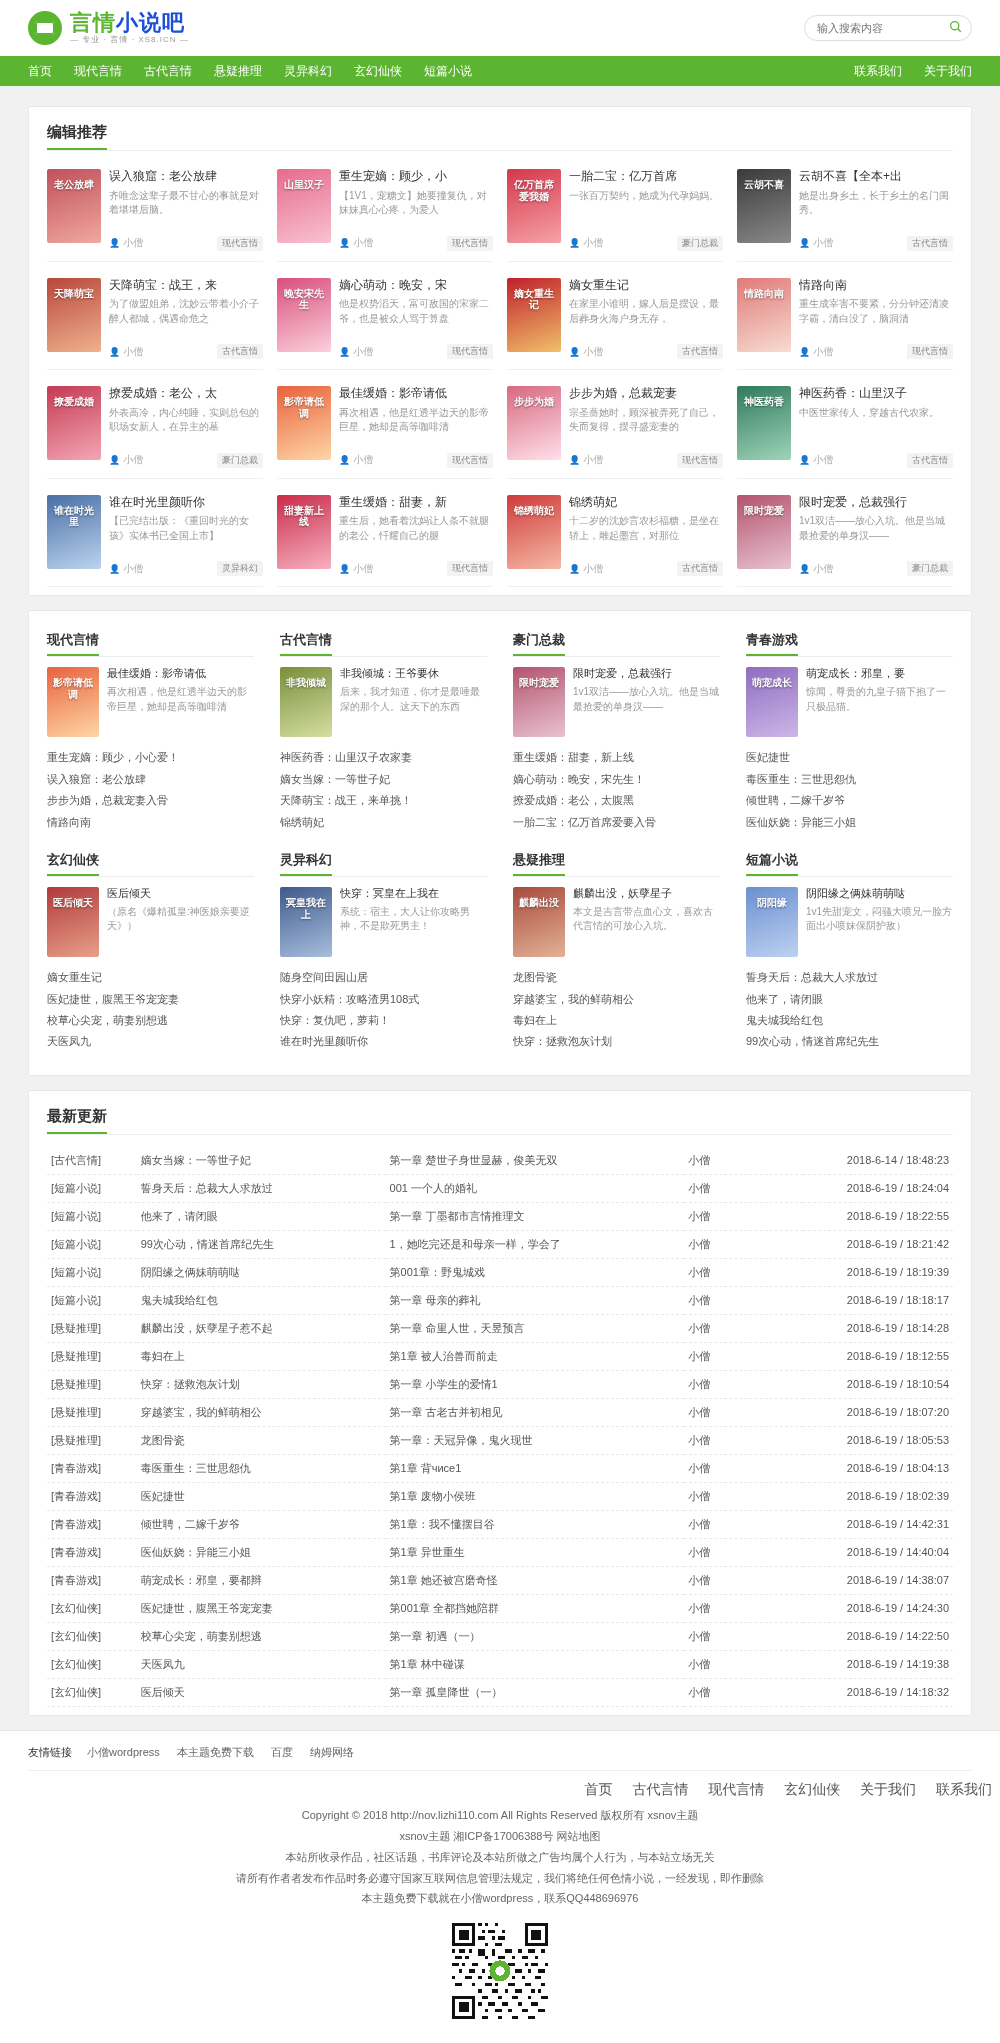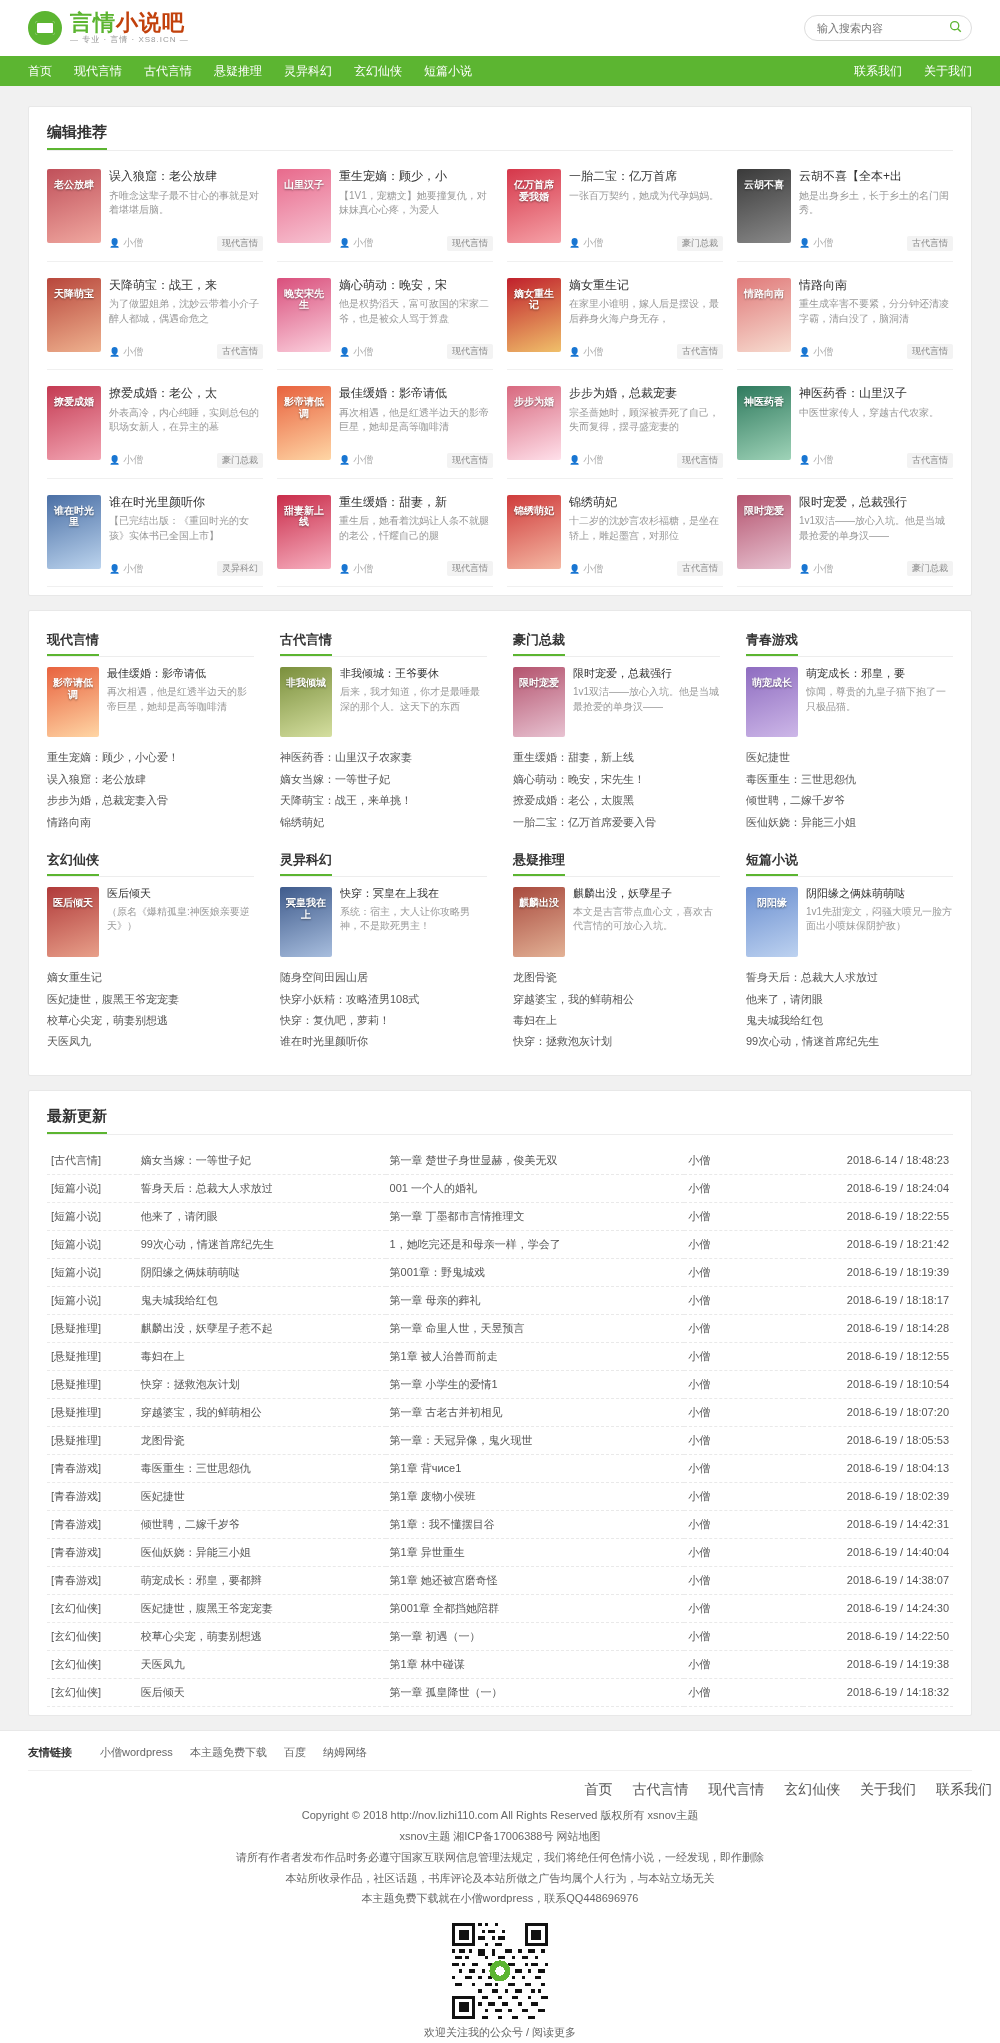--- a/index.html
+++ b/index.html
@@ -26,21 +26,21 @@
     position:relative;
     display:flex; align-items:center; justify-content:center;
   }
   .logo-mark::after{
     content:"";
     width:20px;height:14px;background:#fff;border-radius:3px;
     box-shadow:inset 0 0 0 2px #5cb531;
   }
   .logo-text { line-height:1.05; }
   .logo-text .main { font-size:22px; font-weight:bold; color:#5cb531; letter-spacing:1px;}
-  .logo-text .main .sub2 { color:#c2410c; }
+  .logo-text .main .sub2 { color:#1d4ed8; }
   .logo-text .slogan { font-size:8px; color:#9a9a9a; letter-spacing:1px; margin-top:2px;}
   .search-wrap{ margin-left:auto; position:relative; }
   .search-box{
     width:168px;height:26px;border:1px solid #ddd;border-radius:13px;
     padding:0 34px 0 12px;font-size:11px;color:#666;outline:none;
     font-family:"Liberation Sans", sans-serif;
   }
   .search-btn{
     position:absolute;right:2px;top:2px;width:30px;height:22px;border:none;background:transparent;
     cursor:pointer;color:#5cb531;
@@ -110,21 +110,21 @@
     overflow:hidden; text-overflow:ellipsis;
   }
   td.c-cat{ width:90px; color:#777; }
   td.c-book{ width:250px; }
   td.c-chap{ width:300px; }
   td.c-auth{ width:120px; }
   td.c-time{ width:150px; text-align:right; color:#777; }
   
   .footer{ background:#fff; border-top:1px solid #e8e8e8; padding:14px 0 24px; margin-top:4px;}
   .links{ width:944px;margin:0 auto;font-size:11px;color:#666;padding-bottom:10px;border-bottom:1px solid #f0f0f0;}
-  .links b{ color:#333;font-weight:bold;margin-right:25px; }
+  .links b{ color:#333;font-weight:normal;margin-right:12px; }
   .links a{ color:#666;text-decoration:none;margin-right:14px; }
   .fnav{ text-align:right;font-size:14px;padding:10px 0 6px; }
   .fnav a{ color:#555;text-decoration:none;margin:0 8px; }
   .fcopy{ text-align:center;font-size:11px;color:#666;line-height:1.9; }
   .qr{
     width:96px;height:96px;margin:14px auto 6px;background:#fff;
     display:flex;align-items:center;justify-content:center;
   }
   .qr svg{ display:block; }
   .qr-cap{ text-align:center;font-size:11px;color:#666; }
@@ -691,22 +691,22 @@
     <a href="#">首页</a>
     <a href="#">古代言情</a>
     <a href="#">现代言情</a>
     <a href="#">玄幻仙侠</a>
     <a href="#">关于我们</a>
     <a href="#">联系我们</a>
   </div>
   <div class="fcopy">
     <div>Copyright © 2018 http://nov.lizhi110.com All Rights Reserved 版权所有 xsnov主题</div>
     <div>xsnov主题 湘ICP备17006388号 网站地图</div>
+    <div>本站所收录作品，社区话题，书库评论及本站所做之广告均属个人行为，与本站立场无关</div>
     <div>请所有作者者发布作品时务必遵守国家互联网信息管理法规定，我们将绝任何色情小说，一经发现，即作删除</div>
-    <div>本站所收录作品，社区话题，书库评论及本站所做之广告均属个人行为，与本站立场无关</div>
     <div>本主题免费下载就在小僧wordpress，联系QQ448696976</div>
   </div>
   <div class="qr">
     <svg width="96" height="96" viewBox="0 0 29 29" shape-rendering="crispEdges">
       <rect width="29" height="29" fill="#fff"></rect>
       <g fill="#111">
         <rect x="0" y="0" width="7" height="1"></rect>
           <rect x="0" y="6" width="7" height="1"></rect>
         <rect x="0" y="0" width="1" height="7"></rect>
           <rect x="6" y="0" width="1" height="7"></rect>
@@ -803,14 +803,13 @@
           <rect x="26" y="26" width="2" height="1"></rect>
         <rect x="9" y="28" width="2" height="1"></rect>
           <rect x="14" y="28" width="1" height="1"></rect>
           <rect x="18" y="28" width="2" height="1"></rect>
         <rect x="23" y="28" width="2" height="1"></rect>
       </g>
       <circle cx="14.5" cy="14.5" r="3.2" fill="#5cb531"></circle>
       <circle cx="14.5" cy="14.5" r="1.4" fill="#fff"></circle>
     </svg>
   </div>
-  <div class="qr-cap">欢迎关注我的公众号 / 阅读更多</div>
 </div>
 
 </body></html>

